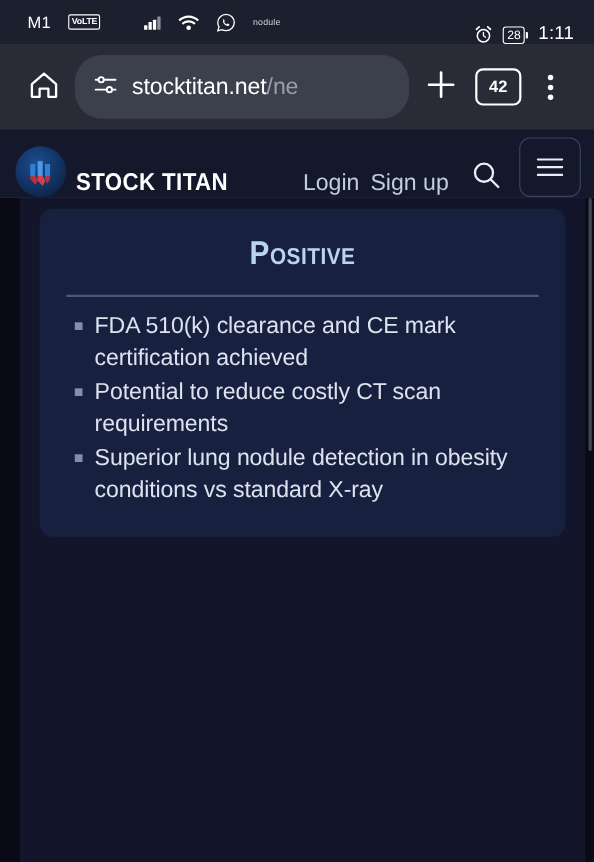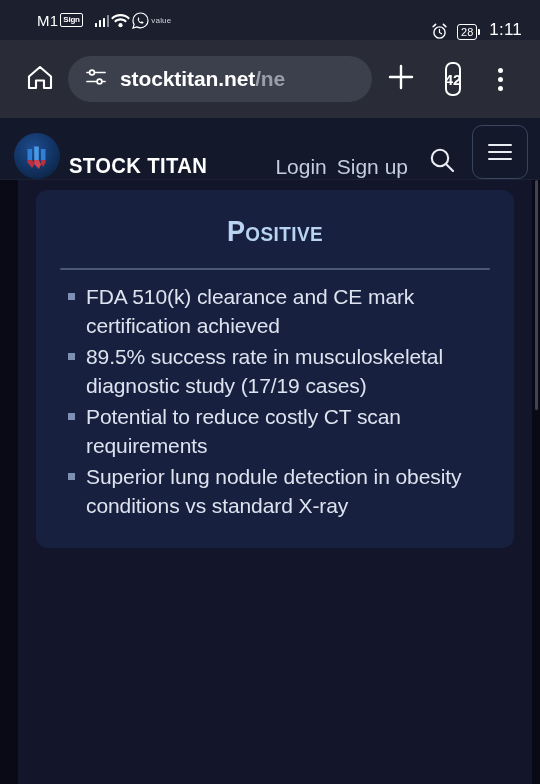--- a/index.html
+++ b/index.html
@@ -14,22 +14,22 @@
   .statusbar{
     position:relative;
     height:40px;
     background:#1c1f2e;
     display:flex;
     align-items:center;
     color:#ffffff;
   }
   .sb-left{
     display:flex; align-items:center;
-    gap:2px;
-    margin-left:37px;
+    gap:16px;
+    margin-left:25px;
   }
   .sb-carrier{ font-size:15px; letter-spacing:.2px; color:#fff; }
   .sb-volte{
     border:1.5px solid #fff;
     border-radius:2px;
     font-size:8px;
     font-weight:bold;
     line-height:1;
     padding:2px 2px 1.5px;
     letter-spacing:-.2px;
@@ -73,46 +73,45 @@
     height:78px;
     background:#292c37;
     display:flex;
     align-items:center;
     padding:0 16px;
     gap:0;
   }
   .home-btn{ width:48px; display:flex; justify-content:center; align-items:center; }
   .urlbar{
     flex:1;
-    height:46px;
+    height:58px;
     background:#3c3f4c;
     border-radius:25px;
     display:flex;
     align-items:center;
     padding:0 16px;
     gap:12px;
     margin-left:4px;
     overflow:hidden;
     min-width:0;
-    font-weight:bold;
   }
   .url-text{
     font-size:21px;
     color:#ffffff;
     white-space:nowrap;
     overflow:hidden;
     letter-spacing:-.1px;
   }
   .url-text .dim{ color:#9a9daa; }
   .plus-btn{ width:58px; display:flex; justify-content:center; align-items:center; }
   .tabs-btn{
     width:46px; display:flex; justify-content:center; align-items:center;
   }
   .tabs-box{
-    width:16px; height:34px;
+    width:42px; height:34px;
     border:2.5px solid #fff;
     border-radius:7px;
     display:flex; align-items:center; justify-content:center;
     font-size:15px; font-weight:bold; color:#fff;
   }
   .menu-btn{ width:48px; display:flex; flex-direction:column; align-items:center; gap:4px; }
   .menu-btn span{ width:5px; height:5px; background:#fff; border-radius:50%; display:block; }
 
   
   .siteheader{
@@ -238,42 +237,42 @@
     border-radius:2px;
     opacity:.55;
   }
 </style>
 </head>
 <body>
 
 <div class="statusbar">
   <div class="sb-left">
     <span class="sb-carrier">M1</span>
-    <span class="sb-volte">Sign</span>
+    <span class="sb-volte">VoLTE</span>
     <span class="sb-gap"></span>
     <span class="sb-signal">
         <i></i>
         <i></i>
         <i></i>
         <i></i>
       </span>
     <span class="sb-icon">
       <svg width="19" height="15" viewBox="0 0 19 15">
         <path d="M9.5 3.2c3.1 0 5.9 1.2 8 3.2l1.4-1.5C16.5 2.5 13.1 1 9.5 1S2.5 2.5 0.1 4.9l1.4 1.5c2.1-2 4.9-3.2 8-3.2z" fill="#fff"></path>
         <path d="M9.5 7.4c1.9 0 3.7.7 5 2l1.4-1.5c-1.7-1.6-4-2.6-6.4-2.6S4.8 6.3 3.1 7.9l1.4 1.5c1.3-1.3 3.1-2 5-2z" fill="#fff"></path>
         <circle cx="9.5" cy="12.2" r="2.1" fill="#fff"></circle>
       </svg>
     </span>
     <span class="sb-icon">
       <svg width="17" height="17" viewBox="0 0 17 17">
         <path d="M8.5 1C4.4 1 1 4.3 1 8.4c0 1.4.4 2.8 1.1 4L1 16l3.7-1.1c1.1.6 2.4.9 3.8.9 4.1 0 7.5-3.3 7.5-7.4S12.6 1 8.5 1z" fill="none" stroke="#fff" stroke-width="1.2"></path>
         <path d="M6 5.4c.2-.1.5 0 .6.2l.7 1.4c.1.2 0 .4-.1.5l-.4.4c-.1.1-.1.2 0 .4.4.7 1 1.3 1.8 1.7.2.1.3.1.4 0l.4-.5c.1-.2.3-.2.5-.1l1.4.7c.2.1.3.4.2.6-.3.6-1 1-1.7.9-1.6-.2-3.6-2-4-3.7-.2-.8.2-1.3.2-1.5z" fill="#fff"></path>
       </svg>
     </span>
-    <span class="sb-trust">value</span>
+    <span class="sb-trust">nodule</span>
   </div>
 
   <div class="sb-right">
     <span class="sb-icon">
       <svg width="17" height="17" viewBox="0 0 17 17">
         <circle cx="8.5" cy="9.5" r="5.6" fill="none" stroke="#fff" stroke-width="1.4"></circle>
         <path d="M8.5 6.4v3.1l2 1.3" fill="none" stroke="#fff" stroke-width="1.2" stroke-linecap="round"></path>
         <path d="M2.2 3.6 4.6 1.4M14.8 3.6 12.4 1.4" stroke="#fff" stroke-width="1.6" stroke-linecap="round"></path>
       </svg>
     </span>
@@ -358,21 +357,20 @@
 </div>
 
 <div class="page">
   <div class="page-inner">
 
     <div class="card card-positive">
       <div class="card-title title-positive">Positive</div>
       <div class="divider divider-positive"></div>
       <ul class="bullets bullets-positive">
         <li>FDA 510(k) clearance and CE mark certification achieved</li>
-        <li>89.5% success rate in musculoskeletal diagnostic study (17/19 cases)</li>
         <li>Potential to reduce costly CT scan requirements</li>
         <li>Superior lung nodule detection in obesity conditions vs standard X-ray</li>
       </ul>
     </div>
 
 
   </div>
   <div class="scrollbar"></div>
 </div>
 

